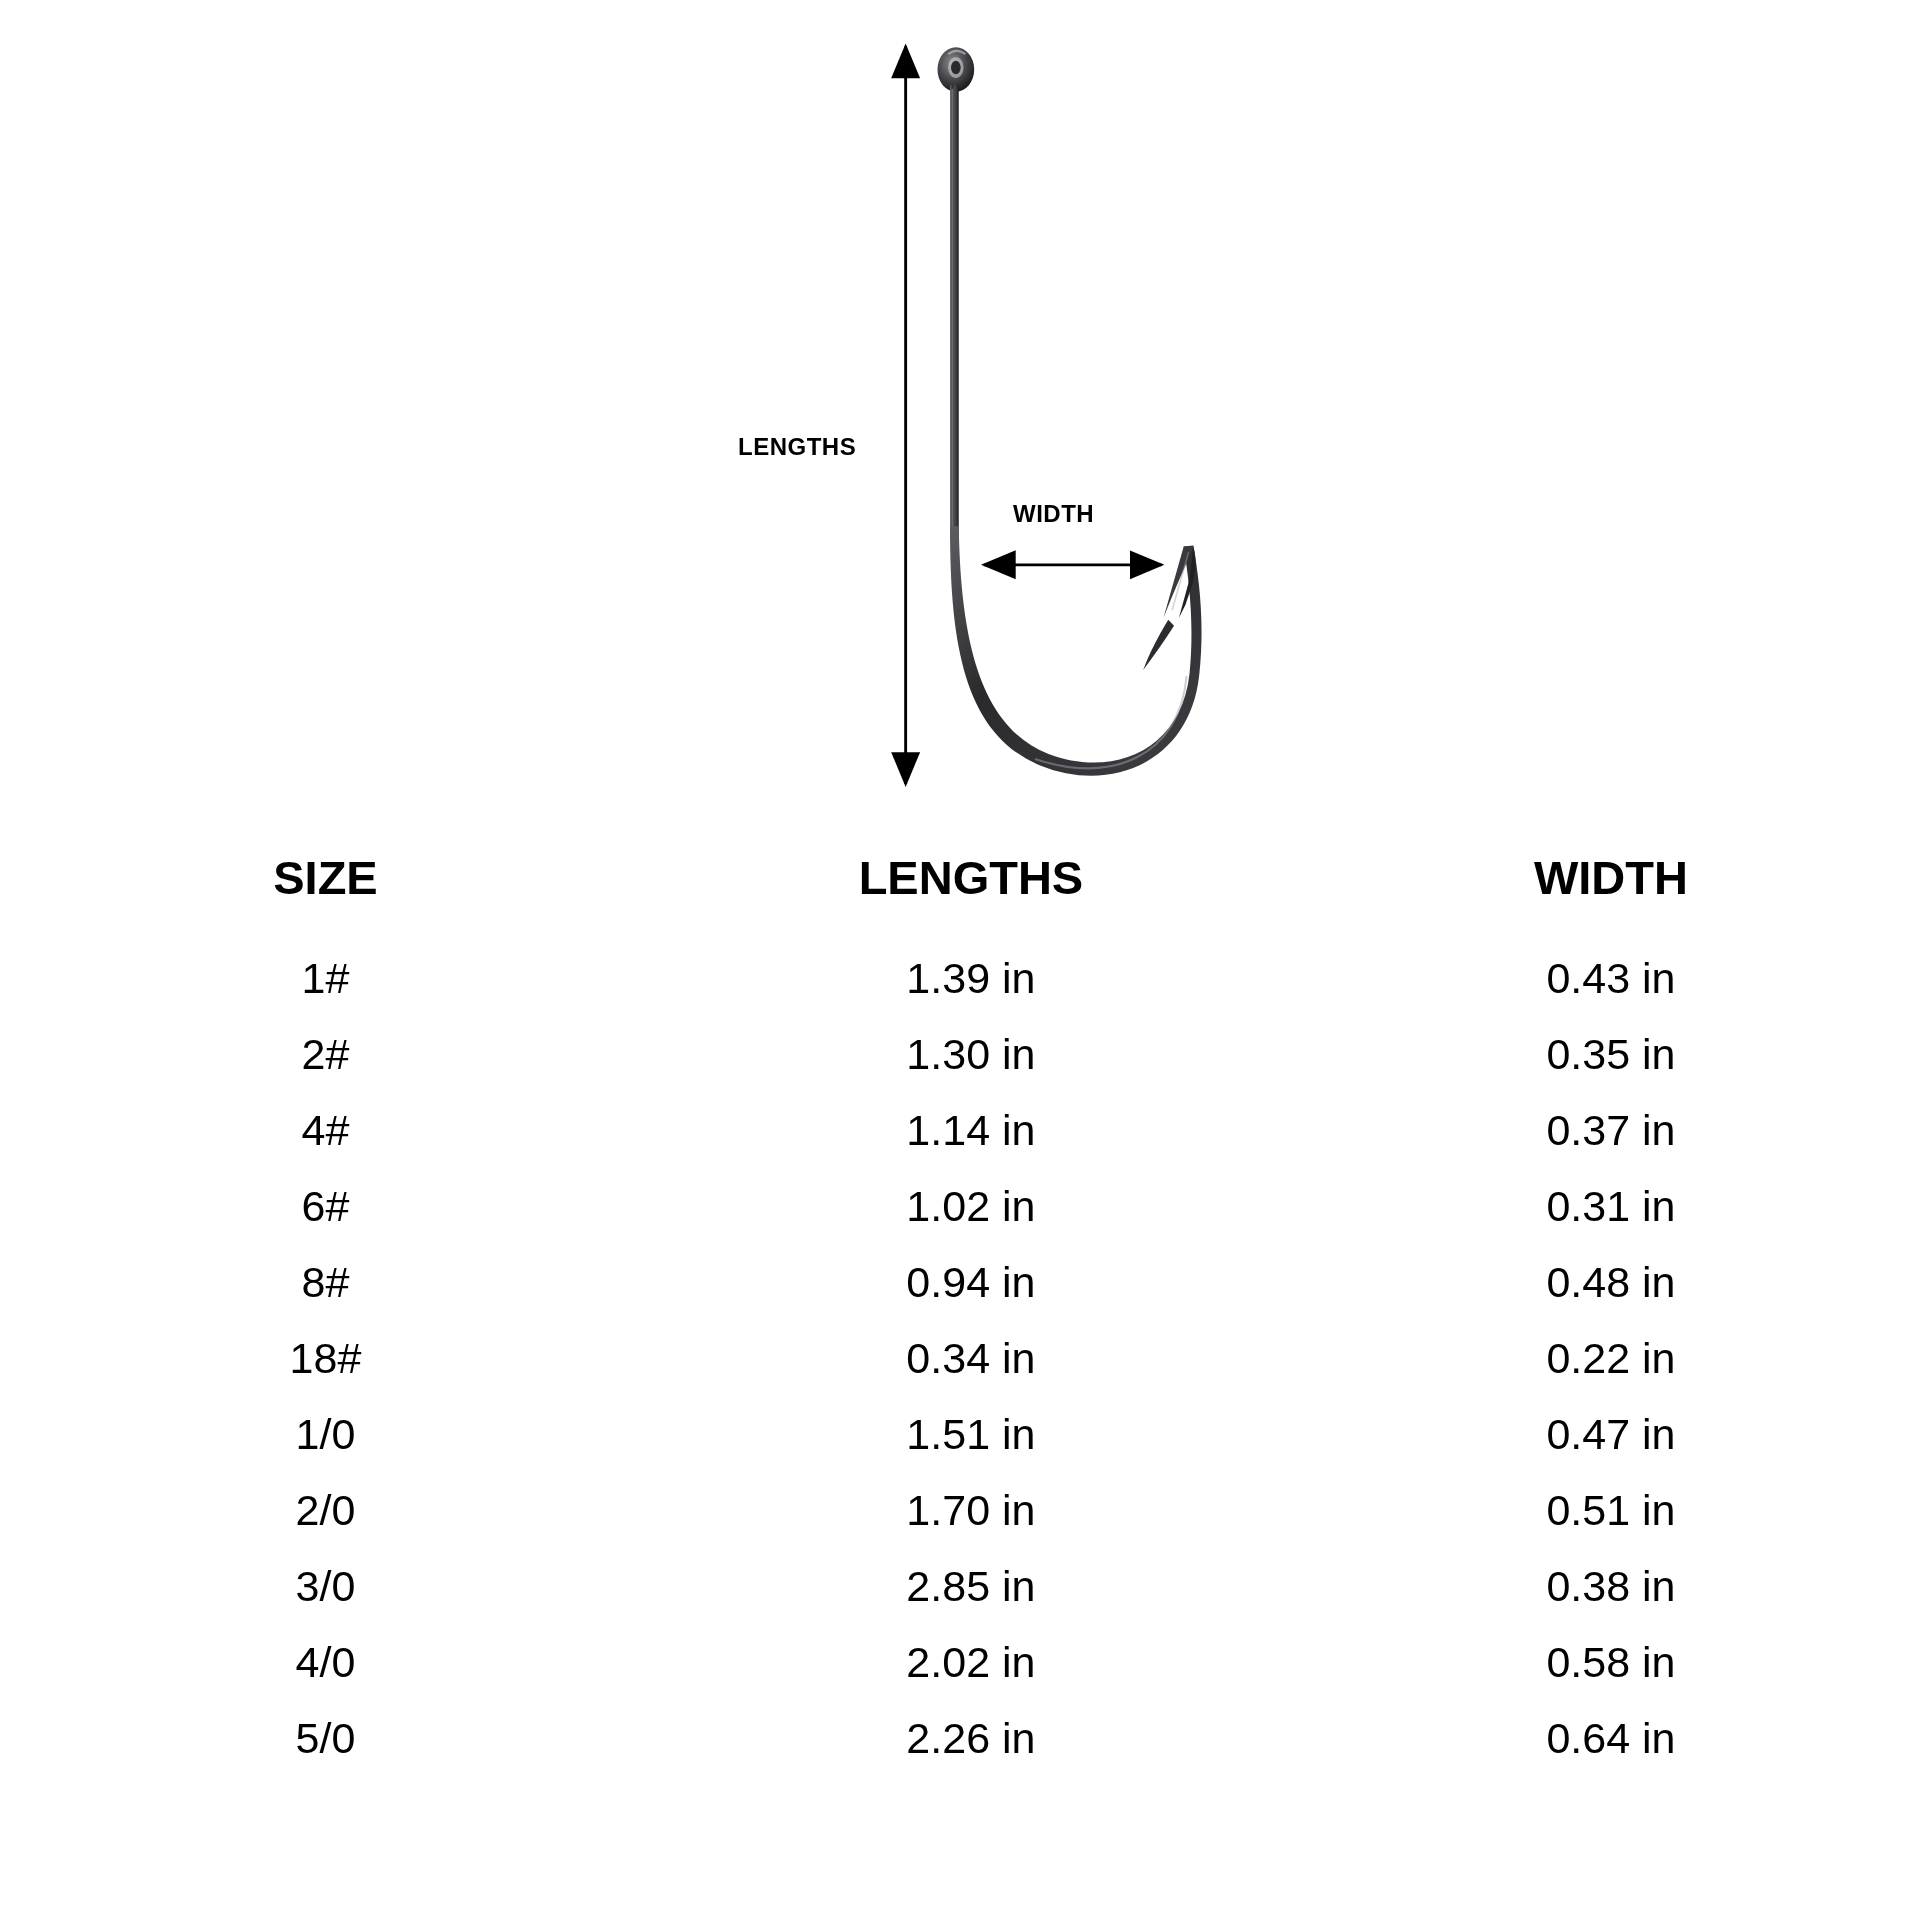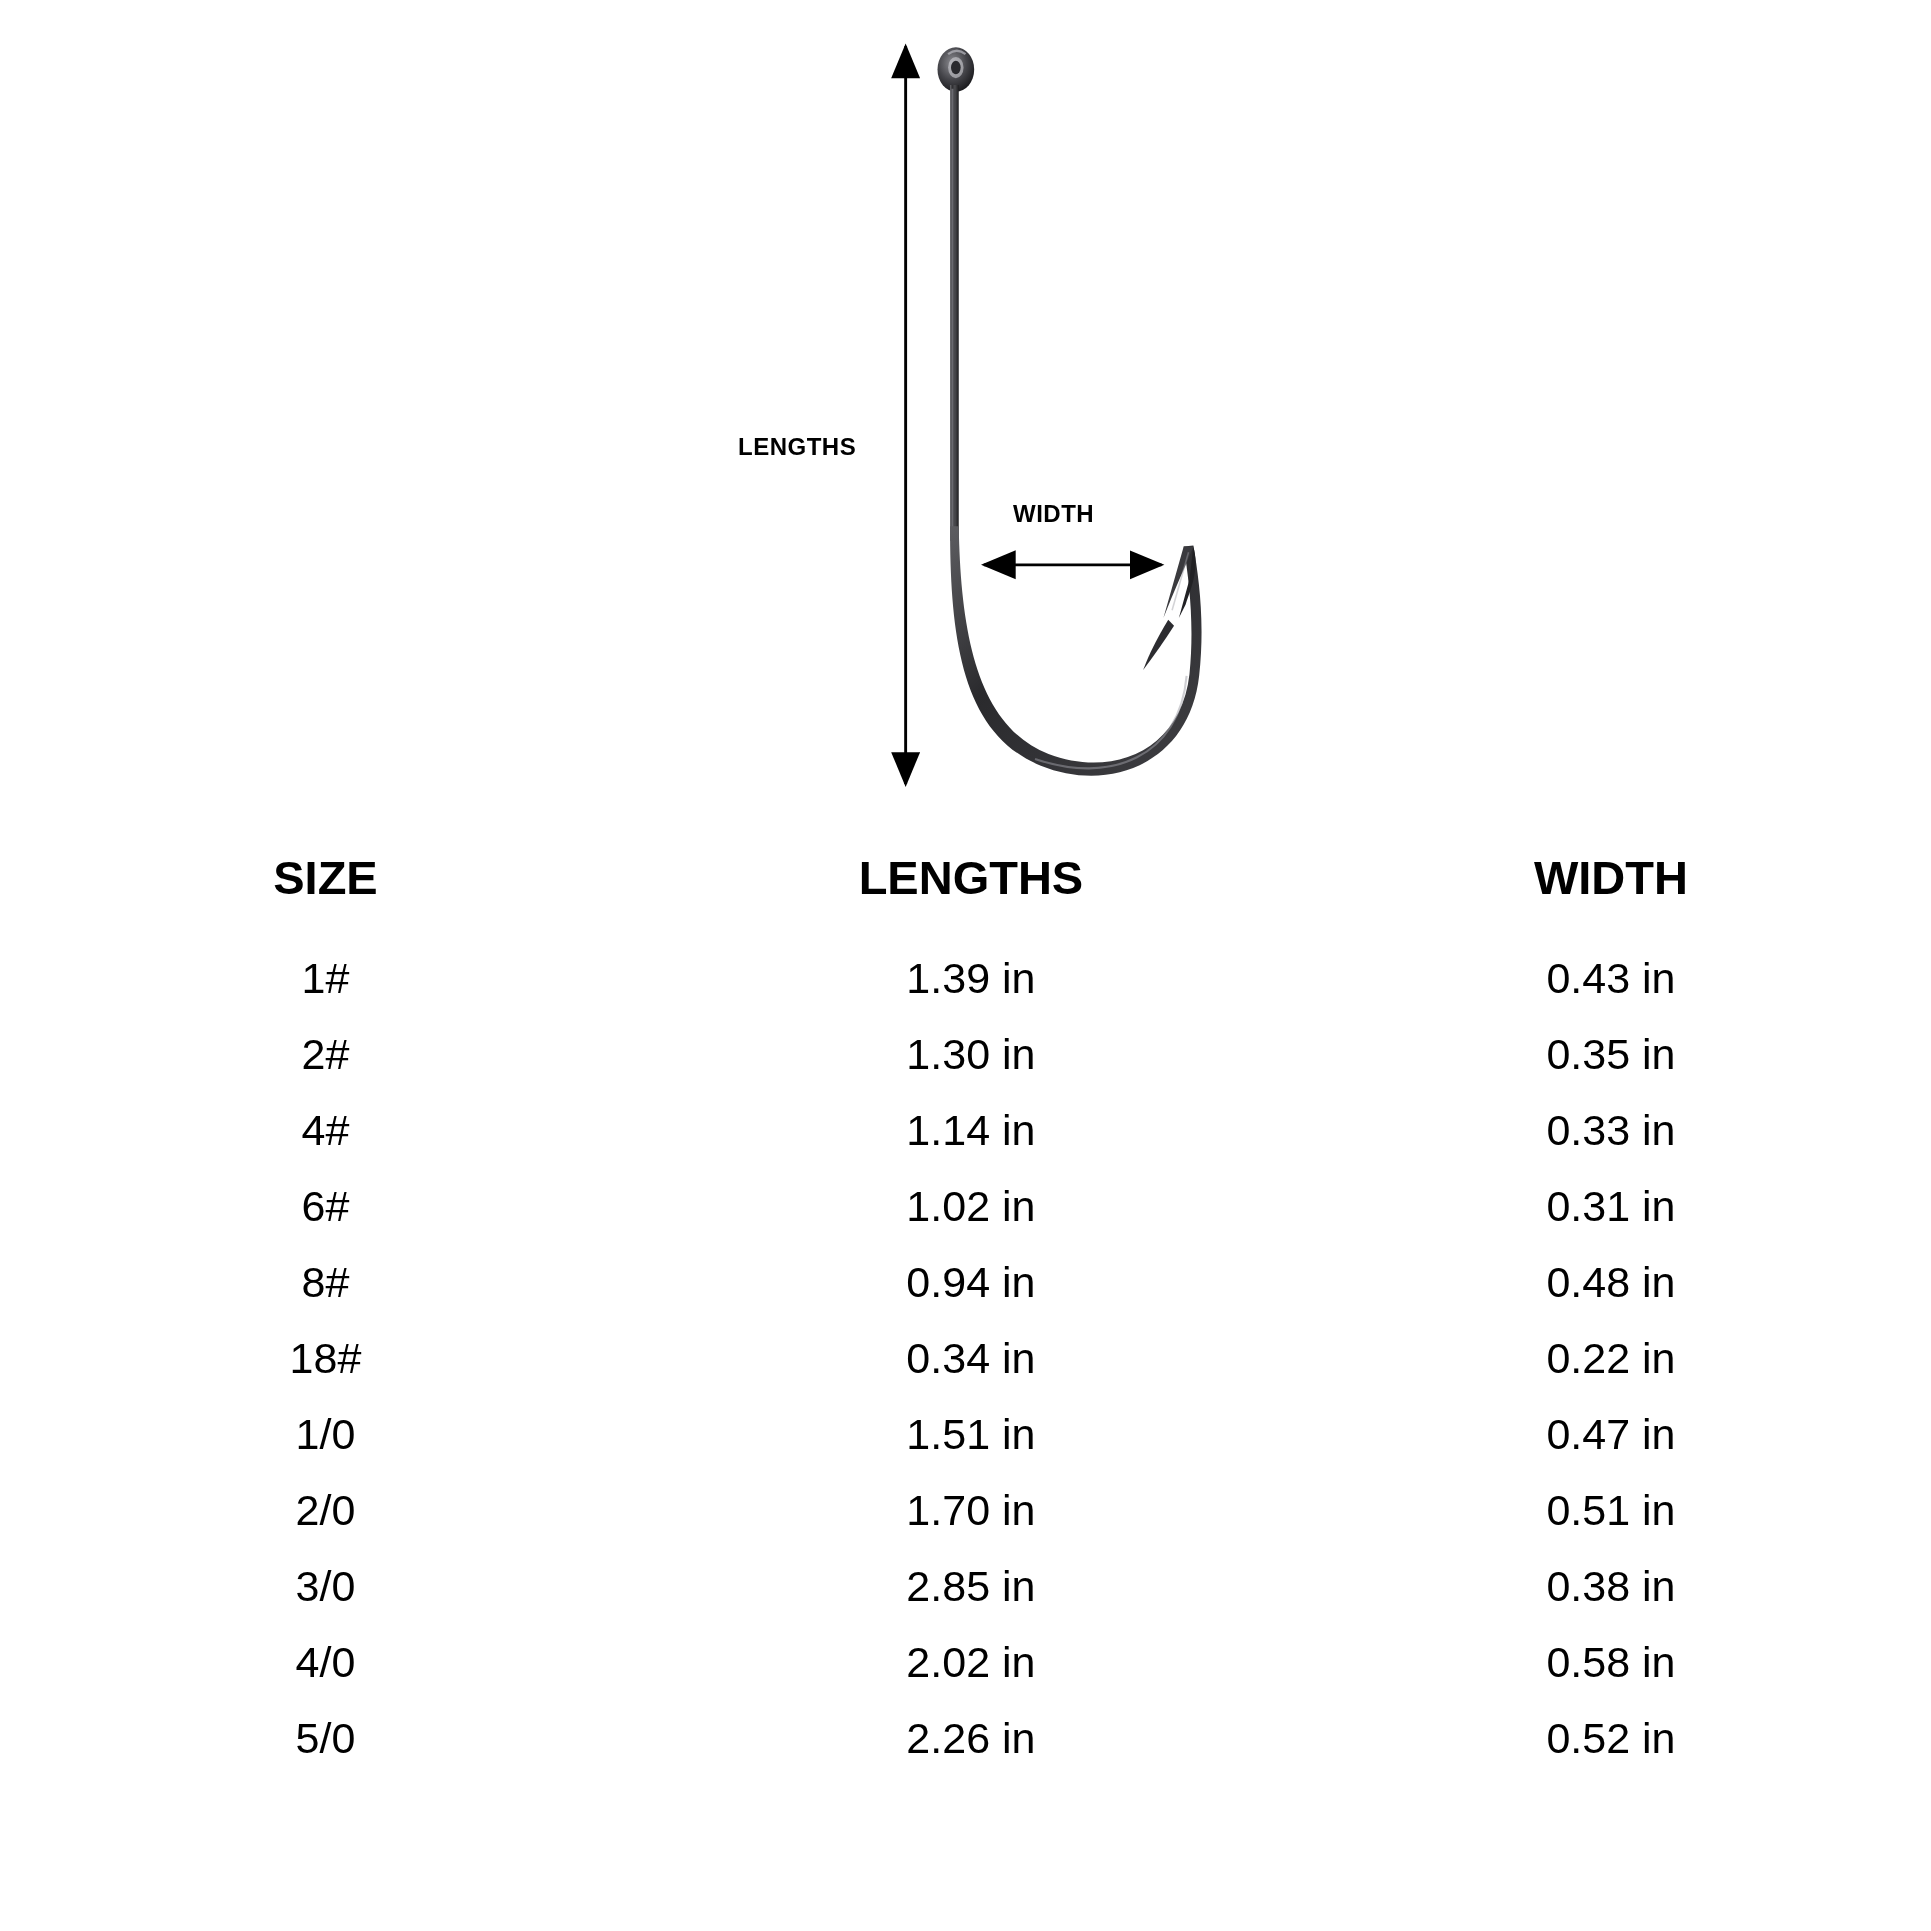--- a/index.html
+++ b/index.html
@@ -161,21 +161,21 @@
         <td class="col-width">0.43 in</td>
       </tr>
       <tr>
         <td class="col-size">2#</td>
         <td class="col-length">1.30 in</td>
         <td class="col-width">0.35 in</td>
       </tr>
       <tr>
         <td class="col-size">4#</td>
         <td class="col-length">1.14 in</td>
-        <td class="col-width">0.33 in</td>
+        <td class="col-width">0.37 in</td>
       </tr>
       <tr>
         <td class="col-size">6#</td>
         <td class="col-length">1.02 in</td>
         <td class="col-width">0.31 in</td>
       </tr>
       <tr>
         <td class="col-size">8#</td>
         <td class="col-length">0.94 in</td>
         <td class="col-width">0.48 in</td>
@@ -201,17 +201,17 @@
         <td class="col-width">0.38 in</td>
       </tr>
       <tr>
         <td class="col-size">4/0</td>
         <td class="col-length">2.02 in</td>
         <td class="col-width">0.58 in</td>
       </tr>
       <tr>
         <td class="col-size">5/0</td>
         <td class="col-length">2.26 in</td>
-        <td class="col-width">0.52 in</td>
+        <td class="col-width">0.64 in</td>
       </tr>
     </tbody>
 </table>
 
 
 </body></html>

